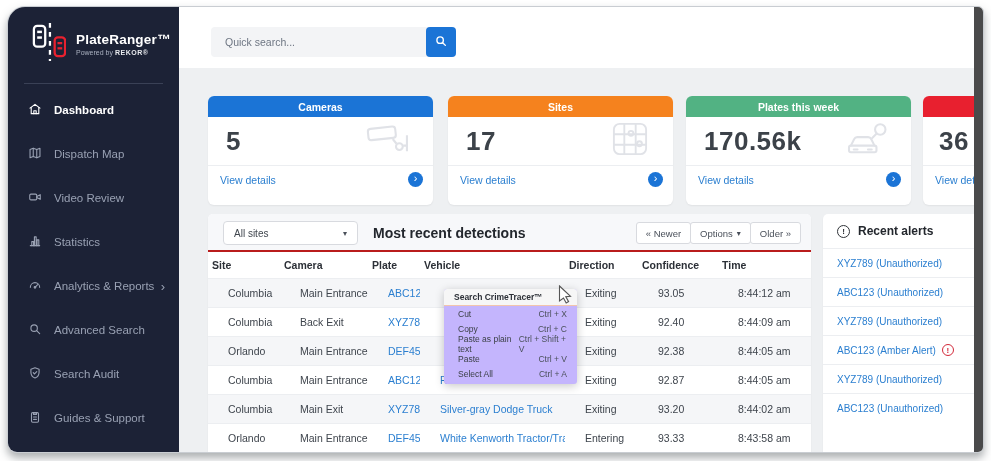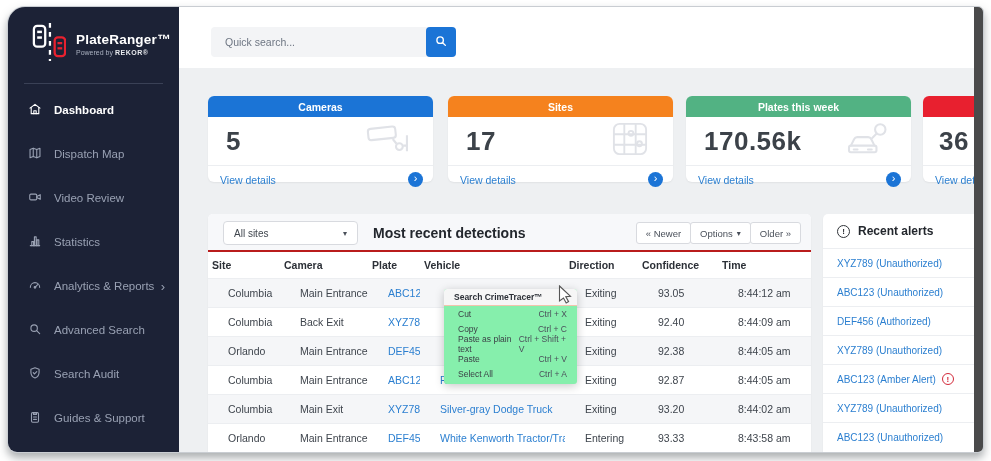--- a/index.html
+++ b/index.html
@@ -26,21 +26,21 @@
   .topbar { position:absolute; left:171px; top:0; right:0; height:61px; background:#fff; z-index:1; }
   .search-wrap { position:absolute; left:32px; top:20px; width:245px; height:30px; background:#f3f4f6; border-radius:4px; }
   .search-input { position:absolute; left:0; top:0; width:100%; height:100%; background:transparent; border:none; outline:none;
                   padding:0 40px 0 14px; font-size:10.5px; color:#6b7280; font-family:inherit; }
   .search-input::placeholder { color:#6e7683; }
   .search-btn { position:absolute; right:0; top:0; width:30px; height:30px; background:#1b74d6; border:none; border-radius:4px;
                 display:flex; align-items:center; justify-content:center; cursor:pointer; }
 
   
   .cards { position:absolute; top:89px; left:0; right:0; height:97px; z-index:1; }
-  .card { position:absolute; top:0; width:225px; height:86px; background:#fff; border-radius:6px; box-shadow:0 1px 2px rgba(0,0,0,.06); }
+  .card { position:absolute; top:0; width:225px; height:109px; background:#fff; border-radius:6px; box-shadow:0 1px 2px rgba(0,0,0,.06); }
   .card-head { height:21px; border-radius:6px 6px 0 0; color:#fff; font-size:10.5px; font-weight:bold; display:flex; align-items:center; justify-content:center; }
   .card-body { height:48px; display:flex; align-items:center; justify-content:space-between; padding:0 22px 0 18px; }
   .card-value { font-size:26px; font-weight:bold; color:#3c4249; letter-spacing:.5px; }
   .card-foot { height:28px; border-top:1px solid #eceef1; display:flex; align-items:center; justify-content:space-between; padding:0 10px 0 12px; }
   .card-link { font-size:10.5px; color:#2b7fd0; cursor:pointer; }
   .circle-btn { width:15px; height:15px; border-radius:50%; background:#1b74d6; color:#fff; font-size:11px; line-height:13px;
                 text-align:center; cursor:pointer; }
 
   
   .detections { position:absolute; left:200px; top:207px; width:603px; bottom:0; background:#fff; border-radius:5px 5px 0 0;
@@ -65,21 +65,21 @@
             box-shadow:0 1px 2px rgba(0,0,0,.05); z-index:1; }
   .alerts-head { height:34px; display:flex; align-items:center; gap:8px; padding-left:14px; }
   .alerts-title { font-size:12px; font-weight:bold; color:#23272d; }
   .circ-i { width:13px; height:13px; border:1.5px solid #2f3338; border-radius:50%; color:#2f3338; font-size:8px; font-weight:bold;
             display:flex; align-items:center; justify-content:center; }
   .alert-row { height:29px; border-top:1px solid #eceef1; display:flex; align-items:center; gap:6px; padding-left:14px;
                font-size:10px; color:#2b7fd0; cursor:pointer; white-space:nowrap; }
   .circ-i.red { border-color:#d3293a; color:#d3293a; width:12px; height:12px; flex:0 0 auto; }
 
   
-  .ctx-menu { position:absolute; left:436px; top:282px; width:133px; background:#86efac; border-radius:3px;
+  .ctx-menu { position:absolute; left:436px; top:282px; width:133px; background:#c4b5fd; border-radius:3px;
               box-shadow:0 2px 10px rgba(0,0,0,.22); z-index:10; padding-bottom:3px; }
   .ctx-first { height:17px; display:flex; align-items:center; padding:0 10px; font-size:8.5px; font-weight:bold; color:#2c3037;
                background:#f6f6f6; border-bottom:1px solid #f2c4ac; border-radius:3px 3px 0 0; cursor:pointer; }
   .ctx-item { height:15px; display:flex; align-items:center; justify-content:space-between; padding:0 10px 0 14px;
               font-size:8.5px; color:#3a3f45; cursor:pointer; }
   .ctx-item .sc { color:#4a505a; }
   .cursor { position:absolute; left:550px; top:278px; z-index:11; }
 
   .screen-edge { position:absolute; right:0; top:0; bottom:0; width:9px; background:#4a4a4b; z-index:20; }
 </style>
@@ -359,23 +359,20 @@
       <span class="circ-i">!</span>
       <span class="alerts-title">Recent alerts</span>
     </div>
     <div class="alert-row">
         <span>XYZ789 (Unauthorized)</span>
       </div>
     <div class="alert-row">
         <span>ABC123 (Unauthorized)</span>
       </div>
     <div class="alert-row">
-        <span>DEF456 (Authorized)</span>
-      </div>
-    <div class="alert-row">
         <span>XYZ789 (Unauthorized)</span>
       </div>
     <div class="alert-row">
       <span>ABC123 (Amber Alert)</span>
       <span class="circ-i red">!</span>
     </div>
     <div class="alert-row">
         <span>XYZ789 (Unauthorized)</span>
       </div>
     <div class="alert-row">

